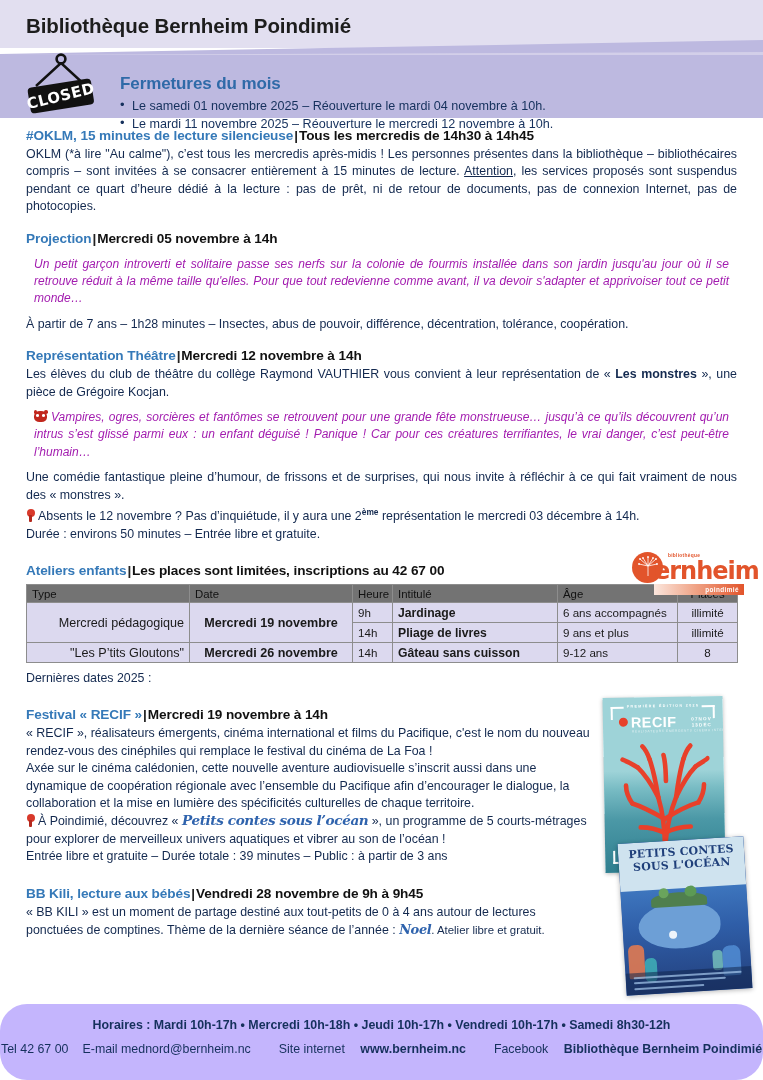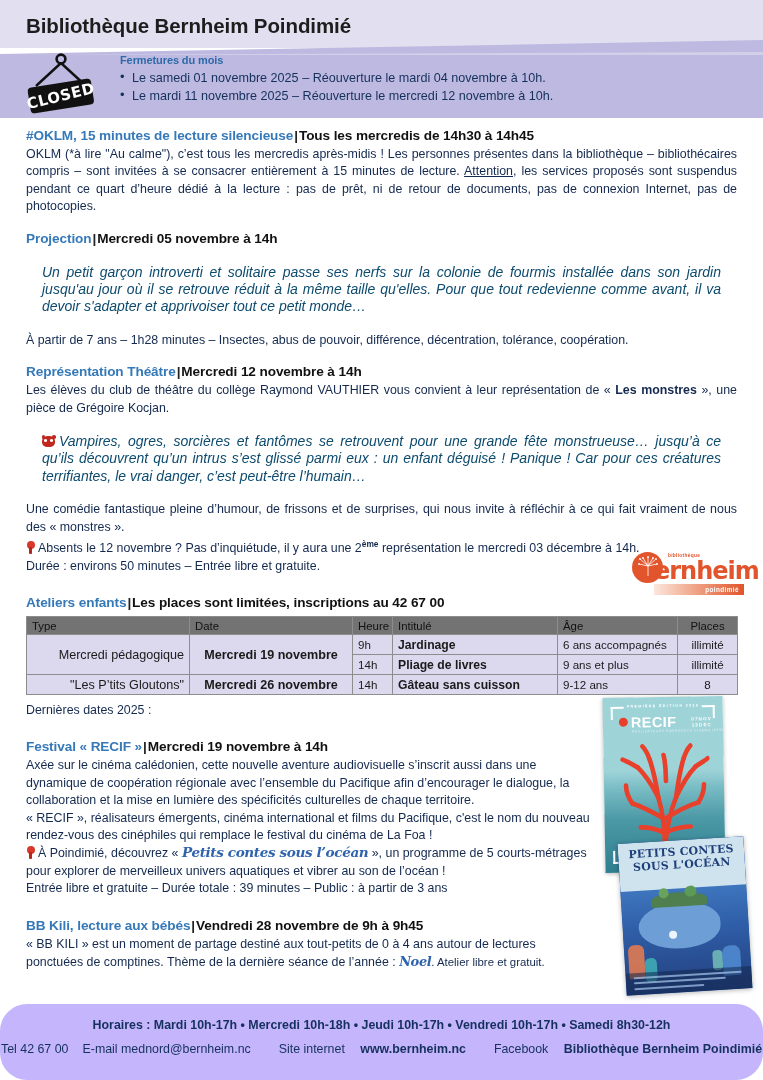--- a/index.html
+++ b/index.html
@@ -38,22 +38,22 @@
     font-size:33px;font-weight:bold;color:#3c7ab5;
     letter-spacing:-0.3px;white-space:nowrap;
   }
 
   
   .closed-sign{position:absolute;left:20px;top:52px;width:82px;height:62px;}
   .fermetures{
     position:absolute;left:120px;top:54px;width:620px;
   }
   .fermetures .ttl{
-    font-size:11px;font-weight:bold;color:#2f6aa8;
-    margin-bottom:3px;letter-spacing:-0.1px;
+    font-size:17px;font-weight:bold;color:#2f6aa8;
+    margin-bottom:3px;letter-spacing:-0.1px;margin-top:20px;
   }
   .fermetures ul{list-style:none;margin:0;padding:0;}
   .fermetures li{
     font-size:12.6px;color:#15305c;line-height:18px;
     padding-left:12px;position:relative;white-space:nowrap;
   }
   .fermetures li::before{
     content:"\2022";position:absolute;left:0;top:-1px;
     color:#15305c;font-size:13px;
   }
@@ -69,21 +69,21 @@
   }
   .sect-head .blue{color:#3579b8;font-weight:bold;}
   .sect-head .sep{color:#222;font-weight:bold;padding:0 1px;}
   .sect-head .dark{color:#111;font-weight:bold;}
   p.body{
     margin:0;font-size:12.4px;line-height:17.4px;color:#13294f;
     text-align:justify;
   }
   p.body.left{text-align:left;}
   p.ital{
-    margin:16px;font-size:14px;line-height:17.4px;color:#0c4a6e;
+    margin:8px;font-size:12px;line-height:17.4px;color:#a21caf;
     font-style:italic;text-align:justify;
   }
   .gap-s{height:7px;}
   .gap-m{height:13px;}
   .gap-l{height:18px;}
   u.att{text-decoration:underline;}
   b.bd{font-weight:bold;}
   sup.ord{font-size:8.4px;vertical-align:super;font-weight:bold;}
 
   
@@ -346,22 +346,22 @@
       <div class="gap-s"></div>
       <p class="body left">Dernières dates 2025 :</p>
     </div>
 
     <div class="gap-l"></div>
 
     <div class="sect" style="width:570px">
       <div class="sect-head">
         <span class="blue">Festival « RECIF »</span><span class="sep">|</span><span class="dark">Mercredi 19 novembre à 14h</span>
       </div>
+      <p class="body left">« RECIF », réalisateurs émergents, cinéma international et films du Pacifique, c'est le nom du nouveau rendez-vous des cinéphiles qui remplace le festival du cinéma de La Foa !</p>
       <p class="body left">Axée sur le cinéma calédonien, cette nouvelle aventure audiovisuelle s’inscrit aussi dans une dynamique de coopération régionale avec l’ensemble du Pacifique afin d’encourager le dialogue, la collaboration et la mise en lumière des spécificités culturelles de chaque territoire.</p>
-      <p class="body left">« RECIF », réalisateurs émergents, cinéma international et films du Pacifique, c'est le nom du nouveau rendez-vous des cinéphiles qui remplace le festival du cinéma de La Foa !</p>
       <p class="body left"><span class="pin"><i></i><b></b></span><span>À Poindimié, découvrez « </span><span class="script">Petits contes sous l’océan</span><span> », un programme de 5 courts-métrages pour explorer de merveilleux univers aquatiques et vibrer au son de l’océan !</span></p>
       <p class="body left">Entrée libre et gratuite – Durée totale : 39 minutes – Public : à partir de 3 ans</p>
     </div>
 
     <div class="gap-l"></div>
 
     <div class="sect" style="width:570px">
       <div class="sect-head">
         <span class="blue">BB Kili, lecture aux bébés</span><span class="sep">|</span><span class="dark">Vendredi 28 novembre de 9h à 9h45</span>
       </div>

